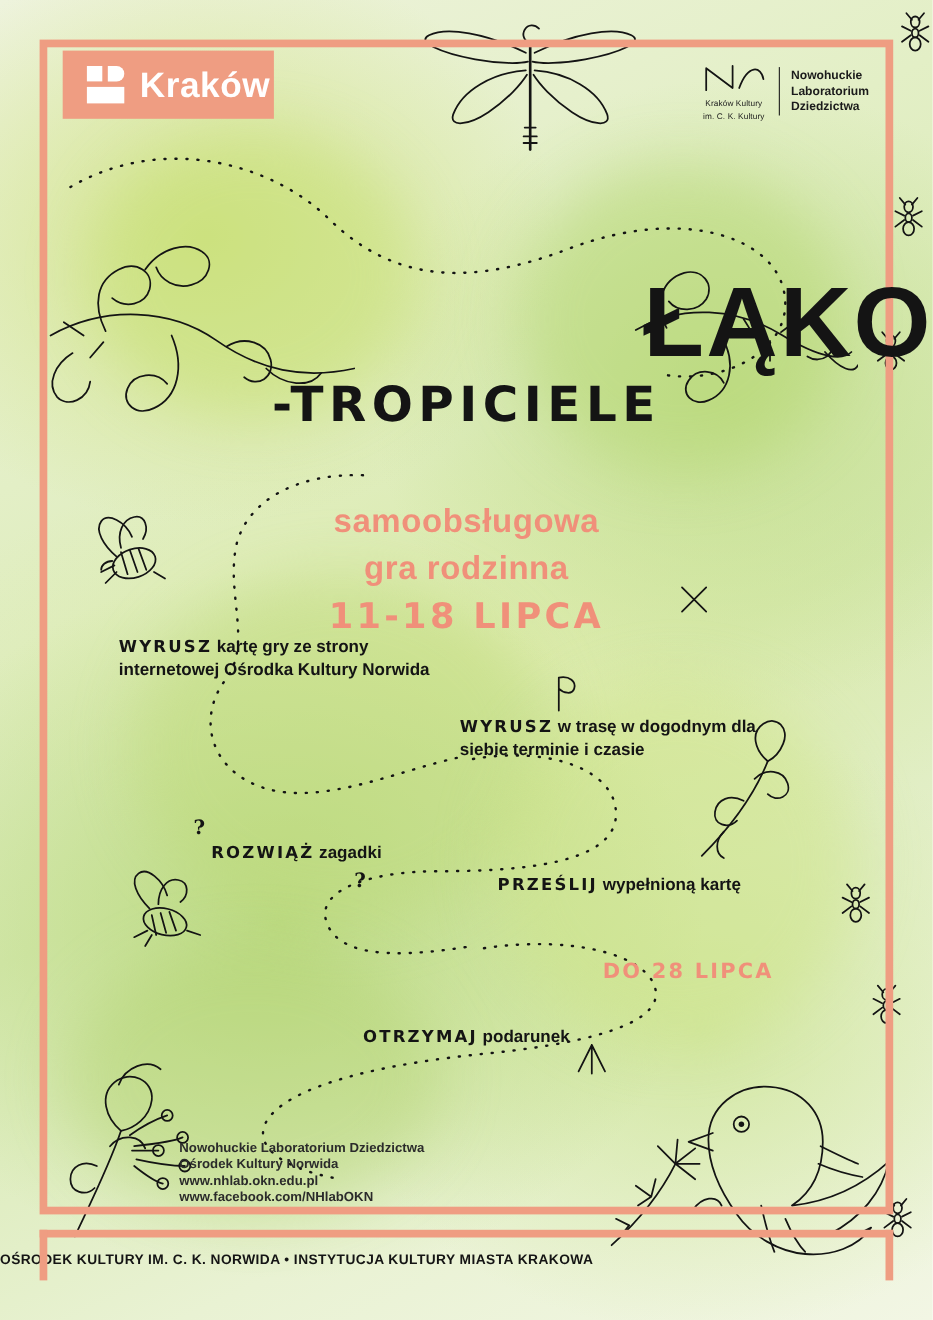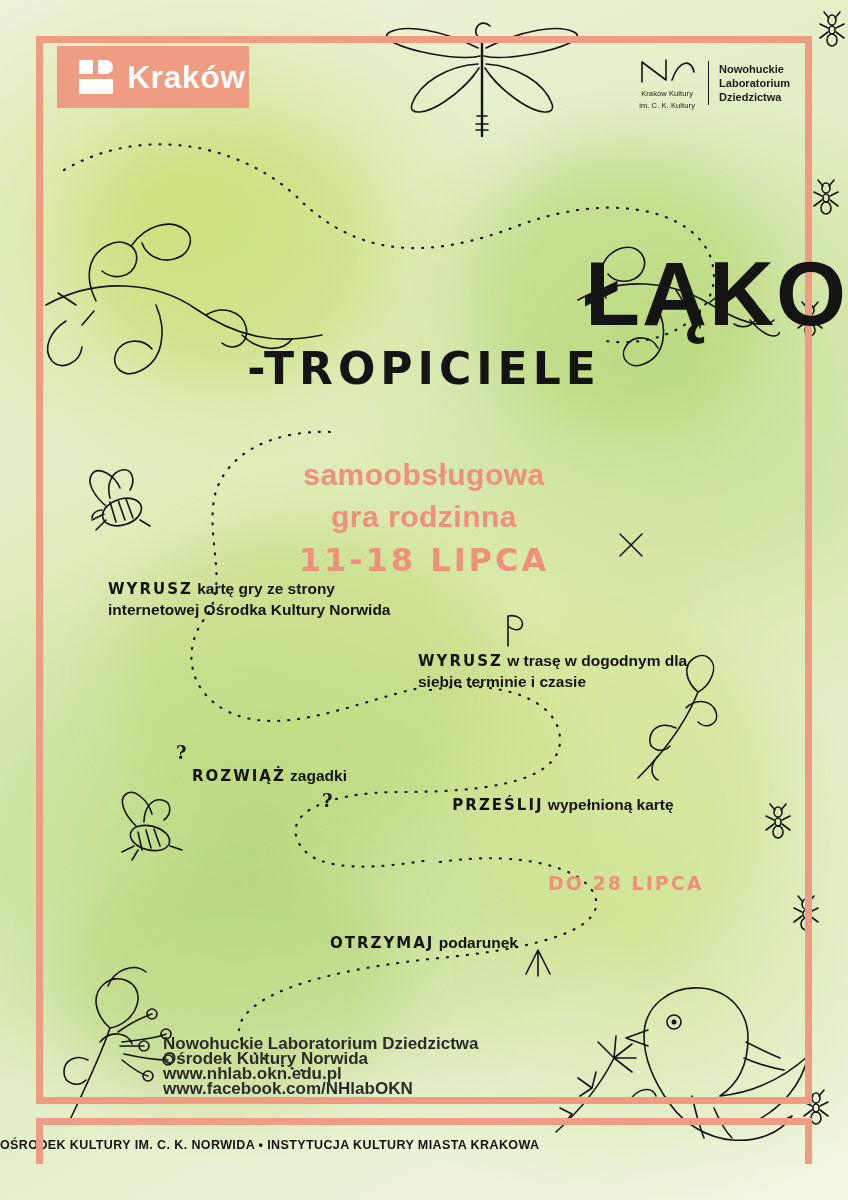--- a/index.html
+++ b/index.html
@@ -68,21 +68,21 @@
   .step5{left:330px;top:932px;width:260px;}
   .deadline{
     position:absolute;left:548px;top:872px;color:#f0907a;
     font-family:"DejaVu Sans", sans-serif;font-weight:700;font-size:19px;letter-spacing:2px;
   }
   .qmark{position:absolute;font-size:18px;font-weight:700;color:#141414;font-family:"DejaVu Serif", serif;}
   .q1{left:176px;top:742px;}
   .q2{left:322px;top:790px;}
 
   .contact{
-    position:absolute;left:163px;top:1036px;font-size:17px;line-height:15px;color:#2b2b2b;font-weight:600;
+    position:absolute;left:163px;top:1036px;font-size:12px;line-height:15px;color:#2b2b2b;font-weight:600;
   }
   .footer-bar{
     position:absolute;left:36px;right:36px;bottom:36px;height:46px;
     border-top:7px solid #ef9d82;border-left:7px solid #ef9d82;border-right:7px solid #ef9d82;
     box-sizing:border-box;background:transparent;
   }
   .footer-text{
     position:absolute;left:0;right:0;bottom:48px;text-align:left;
     font-size:12.5px;font-weight:700;letter-spacing:.4px;color:#141414;
   }

